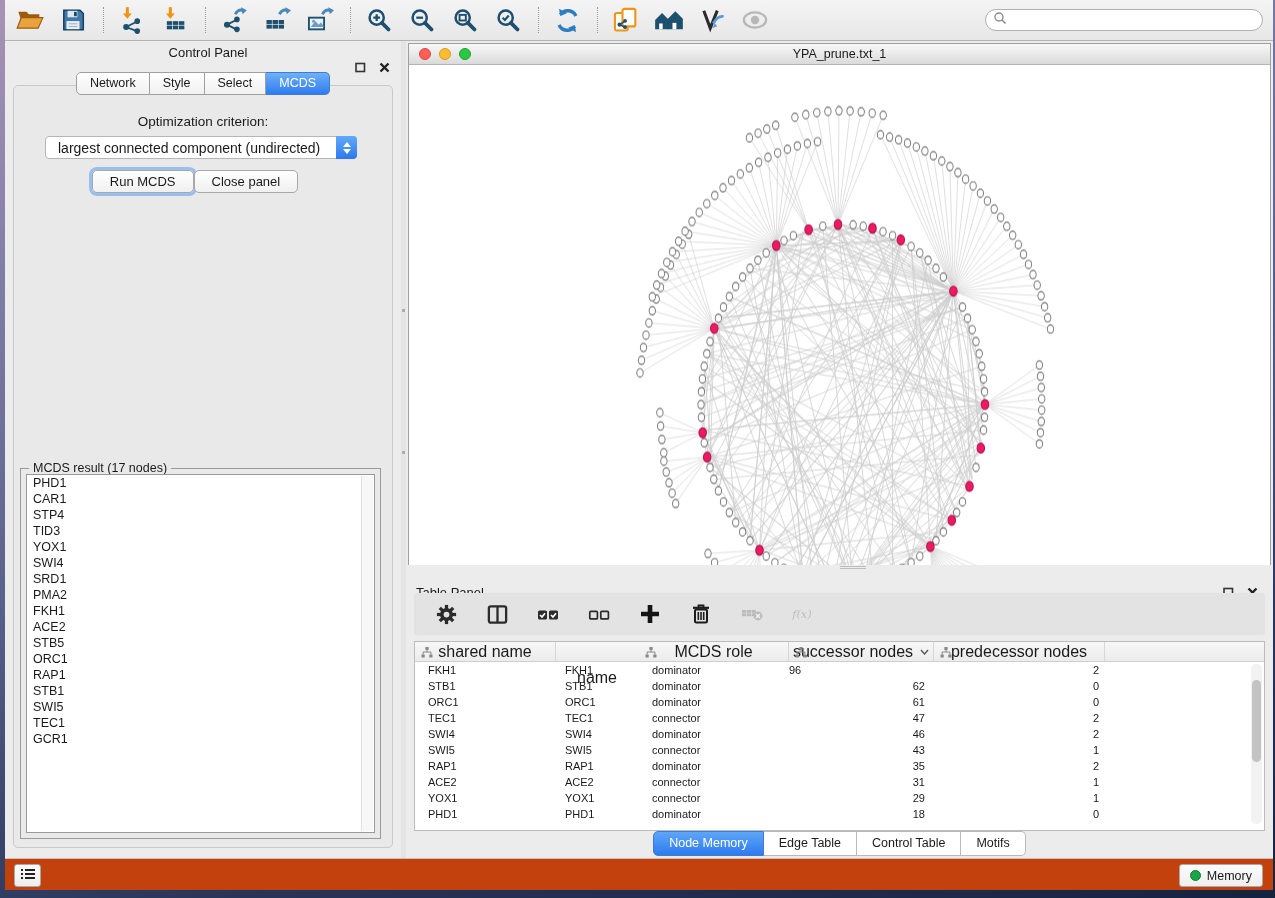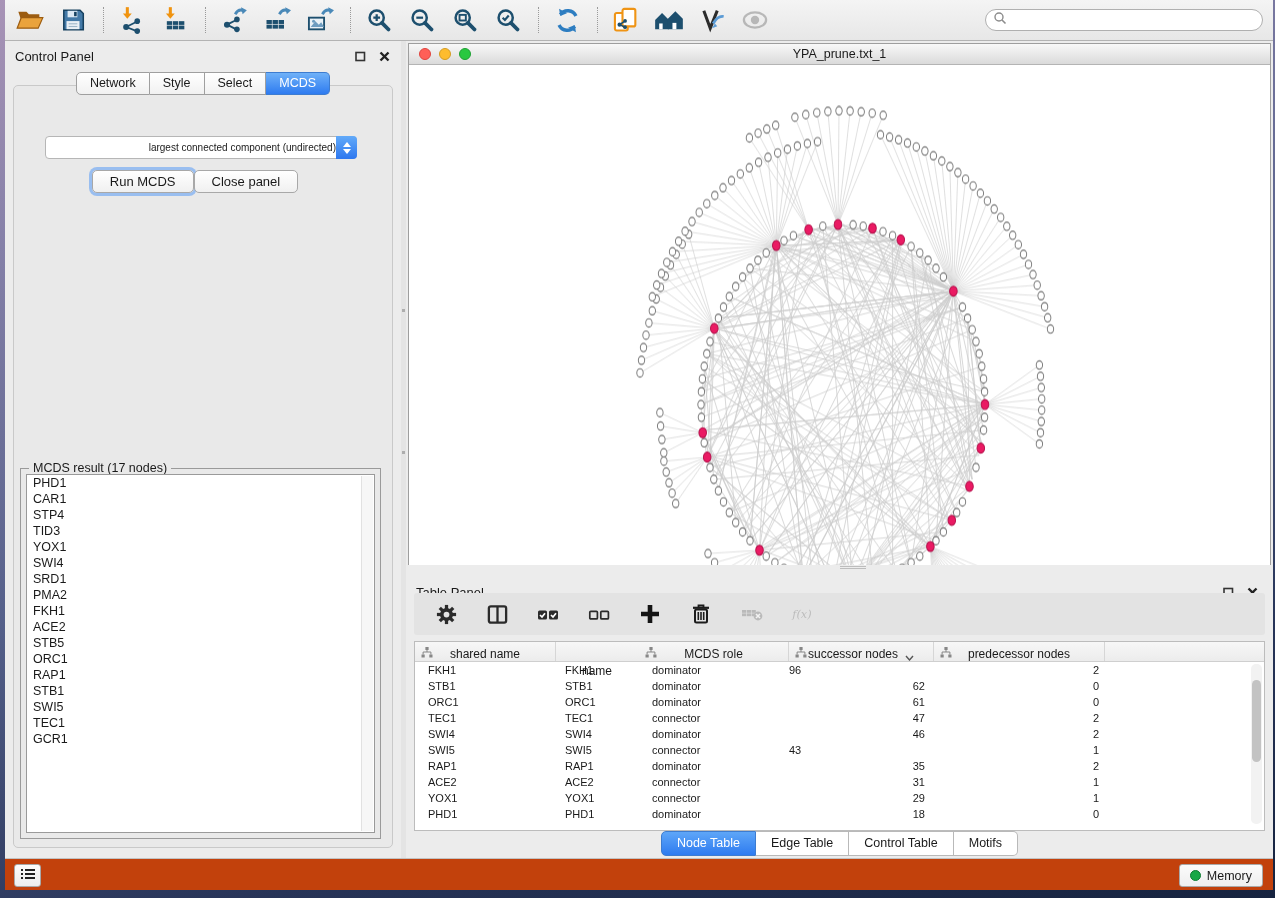--- a/index.html
+++ b/index.html
@@ -15,36 +15,36 @@
     display:flex; align-items:center; padding:0 10px; }
   .tb-btn { width:30px; height:30px; display:flex; align-items:center; justify-content:center; margin-right:13px; }
   .tb-sep { width:1px; height:26px; border-left:1px dotted #9a9a9a; margin:0 13px 0 2px; }
   .search-box { margin-left:auto; width:278px; height:22px; background:#fff; border:1px solid #b0b0b0;
     border-radius:12px; display:flex; align-items:center; padding:0 7px; }
   .search-box input { border:none; outline:none; flex:1; font-size:12px; background:transparent;
     font-family:"Liberation Sans",sans-serif; }
 
   
   .control-panel { position:absolute; left:0; top:41px; width:396px; height:817px; background:#ececec; }
-  .cp-header { position:absolute; top:4px; left:0; right:0; height:22px; display:flex; align-items:center; }
+  .cp-header { position:absolute; top:4px; left:0; right:0; height:22px; display:flex; align-items:center;flex-direction:column; }
   .panel-title { font-size:13px; margin-left:10px; }
   .win-btns { margin-left:auto; display:flex; align-items:center; gap:10px; margin-right:10px; }
   .float-btn, .close-btn { width:14px; height:14px; display:flex; align-items:center; justify-content:center; }
   .cp-tabs { position:absolute; top:31px; left:0; right:0; display:flex; justify-content:center; z-index:3; }
   .cp-tab { padding:3px 13px 4px; font-size:12.5px; background:linear-gradient(#ffffff,#f1f1f1);
     border:1px solid #9f9f9f; border-left:none; }
   .cp-tab:first-child { border-left:1px solid #9f9f9f; border-radius:5px 0 0 5px; }
   .cp-tab:last-child { border-radius:0 5px 5px 0; }
   .cp-tab.active { background:linear-gradient(#6fb1f8,#2e7bf0); color:#fff; border-color:#3d7cd0; }
   .cp-body { position:absolute; left:8px; right:8px; top:44px; bottom:10px;
     background:#e9e9e9; border:1px solid #c9c9c9; border-radius:5px; }
   .opt-label { position:absolute; top:28px; left:0; right:0; text-align:center; font-size:13.5px; }
   .dropdown { position:absolute; top:50px; left:31px; width:312px; height:23px; background:#fff;
     border:1px solid #b6b6b6; border-radius:4px; display:flex; align-items:center; }
-  .dropdown-text { flex:1; font-size:10px; padding-left:5px; white-space:nowrap; overflow:hidden;text-align:right; }
+  .dropdown-text { flex:1; font-size:14px; padding-left:12px; white-space:nowrap; overflow:hidden; }
   .dropdown-stepper { width:21px; height:23px; margin:-1px -1px -1px 0; border-radius:0 4px 4px 0;
     background:linear-gradient(#62aaf9,#2d77ef); display:flex; flex-direction:column; align-items:center; justify-content:center; gap:2px; }
   .tri-up { width:0; height:0; border-left:4px solid transparent; border-right:4px solid transparent; border-bottom:5px solid #fff; }
   .tri-dn { width:0; height:0; border-left:4px solid transparent; border-right:4px solid transparent; border-top:5px solid #fff; }
   .btn-row { position:absolute; top:84px; left:0; right:16px; display:flex; justify-content:center; }
   .btn { height:23px; padding:0 17px; font-size:13px; background:linear-gradient(#ffffff,#f0f0f0);
     border:1px solid #a8a8a8; border-radius:5px; display:flex; align-items:center; }
   .btn.focused { box-shadow:0 0 0 3px rgba(100,162,245,.6); }
   .mcds-group { position:absolute; left:6px; right:11px; top:382px; bottom:8px; border:1px solid #9a9a9a; }
   .mcds-legend { position:absolute; top:-8px; left:8px; background:#e9e9e9; padding:0 4px; font-size:12.5px; }
@@ -73,21 +73,21 @@
   
   .table-panel { position:absolute; left:0; right:0; top:524px; bottom:0; background:#ececec; }
   .tp-grip { position:absolute; top:1px; left:50%; width:26px; height:3px;
     border-top:1px solid #bdbdbd; border-bottom:1px solid #bdbdbd; }
   .tp-header { position:absolute; top:16px; left:0; right:4px; height:22px; display:flex; align-items:center; }
   .tp-toolbar { position:absolute; top:28px; left:8px; right:8px; height:42px; background:#e3e3e3;
     border-radius:3px; display:flex; align-items:center; padding-left:20px; gap:27px; }
   .tp-btn { width:24px; height:24px; display:flex; align-items:center; justify-content:center; }
   .tp-table { position:absolute; top:76px; left:8px; right:8px; height:190px; background:#fff; border:1px solid #bcbcbc; }
   .thead { display:flex; height:20px; background:linear-gradient(#f7f7f7,#ececec); border-bottom:1px solid #cfcfcf; }
-  .th { position:relative; display:flex; align-items:flex-end; justify-content:center; font-size:12px;
+  .th { position:relative; display:flex; align-items:center; justify-content:center; font-size:16px;
     border-right:1px solid #d6d6d6; flex-shrink:0; }
   .th .tree-ic { position:absolute; left:6px; top:5px; }
   .th .sort-ic { margin-left:7px; margin-top:1px; }
   .trow { display:flex; height:16px; }
   .td { font-size:11px; line-height:16px; flex-shrink:0; white-space:nowrap; overflow:hidden; }
   .tbl-scroll { position:absolute; top:22px; right:2px; width:11px; height:160px; background:#f2f2f2; border-radius:5px; }
   .tbl-thumb { position:absolute; top:16px; left:1px; width:9px; height:82px; background:#c3c3c3; border-radius:5px; }
   .tp-tabs { position:absolute; bottom:2px; left:0; right:0; display:flex; justify-content:center; }
   .tp-tab { padding:4px 15px 5px; font-size:12.5px; background:#fff; border:1px solid #b9b9b9; border-left:none; }
   .tp-tab:first-child { border-left:1px solid #b9b9b9; border-radius:5px 0 0 5px; }
@@ -293,20 +293,21 @@
         </span>
       </span>
     </div>
     <div class="cp-tabs" id="cpTabs">
         <span class="cp-tab">Network</span>
         <span class="cp-tab">Style</span>
         <span class="cp-tab">Select</span>
         <span class="cp-tab active">MCDS</span>
       </div>
     <div class="cp-body">
+      <div class="opt-label">Optimization criterion:</div>
       <div class="dropdown">
         <span class="dropdown-text">largest connected component (undirected)</span>
         <span class="dropdown-stepper">
             <span class="tri-up"></span>
             <span class="tri-dn"></span>
           </span>
       </div>
       <div class="btn-row">
         <div class="btn focused">Run MCDS</div>
         <div class="btn">Close panel</div>
@@ -1132,21 +1133,21 @@
               <div class="td" style="width: 141px; text-align: left; padding-left: 13px;">SWI4</div>
               <div class="td" style="width: 83px; text-align: left; padding-left: 9px;">SWI4</div>
               <div class="td" style="width: 150px; text-align: left; padding-left: 13px;">dominator</div>
               <div class="td" style="width: 145px; text-align: right; padding-right: 9px;">46</div>
               <div class="td" style="width: 171px; text-align: right; padding-right: 6px;">2</div>
             </div>
             <div class="trow">
               <div class="td" style="width: 141px; text-align: left; padding-left: 13px;">SWI5</div>
               <div class="td" style="width: 83px; text-align: left; padding-left: 9px;">SWI5</div>
               <div class="td" style="width: 150px; text-align: left; padding-left: 13px;">connector</div>
-              <div class="td" style="width: 145px; padding-right: 9px;">43</div>
+              <div class="td" style="width: 145px; text-align: right; padding-right: 9px;">43</div>
               <div class="td" style="width: 171px; text-align: right; padding-right: 6px;">1</div>
             </div>
             <div class="trow">
               <div class="td" style="width: 141px; text-align: left; padding-left: 13px;">RAP1</div>
               <div class="td" style="width: 83px; text-align: left; padding-left: 9px;">RAP1</div>
               <div class="td" style="width: 150px; text-align: left; padding-left: 13px;">dominator</div>
               <div class="td" style="width: 145px; text-align: right; padding-right: 9px;">35</div>
               <div class="td" style="width: 171px; text-align: right; padding-right: 6px;">2</div>
             </div>
             <div class="trow">
@@ -1169,21 +1170,21 @@
               <div class="td" style="width: 150px; text-align: left; padding-left: 13px;">dominator</div>
               <div class="td" style="width: 145px; text-align: right; padding-right: 9px;">18</div>
               <div class="td" style="width: 171px; text-align: right; padding-right: 6px;">0</div>
             </div>
           </div>
         <div class="tbl-scroll">
             <div class="tbl-thumb"></div>
           </div>
       </div>
       <div class="tp-tabs" id="tpTabs">
-          <span class="tp-tab active">Node Table</span>
+          <span class="tp-tab active">Node Memory</span>
           <span class="tp-tab">Edge Table</span>
           <span class="tp-tab">Control Table</span>
           <span class="tp-tab">Motifs</span>
         </div>
     </div>
   </div>
 
   <div class="status-bar">
     <div class="list-btn">
       <span>

